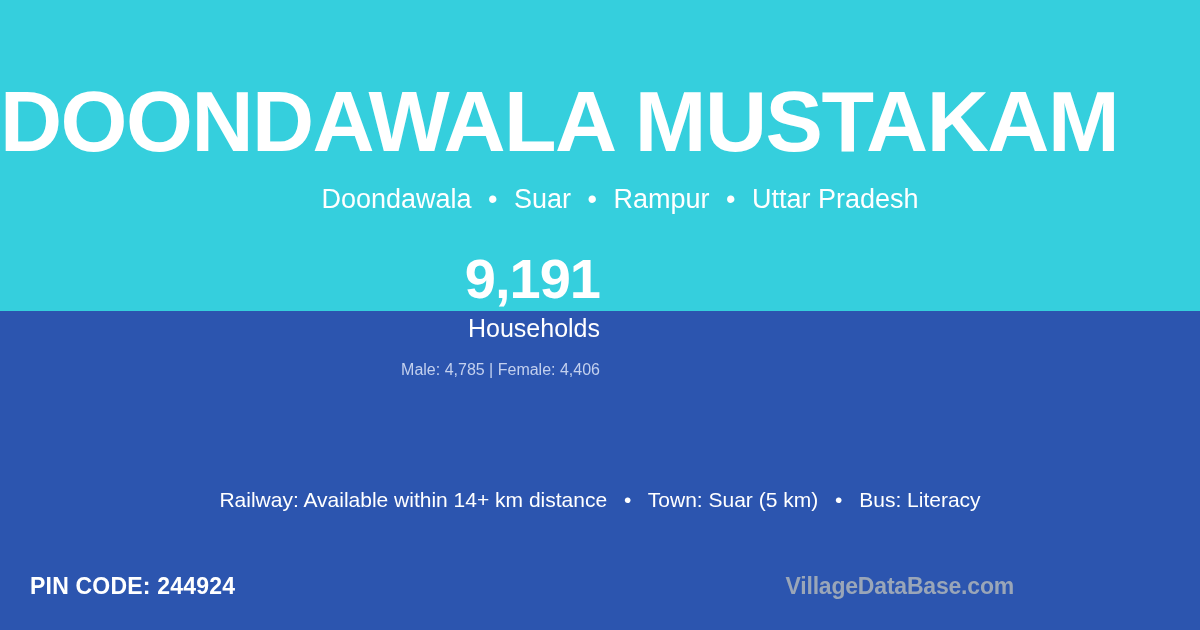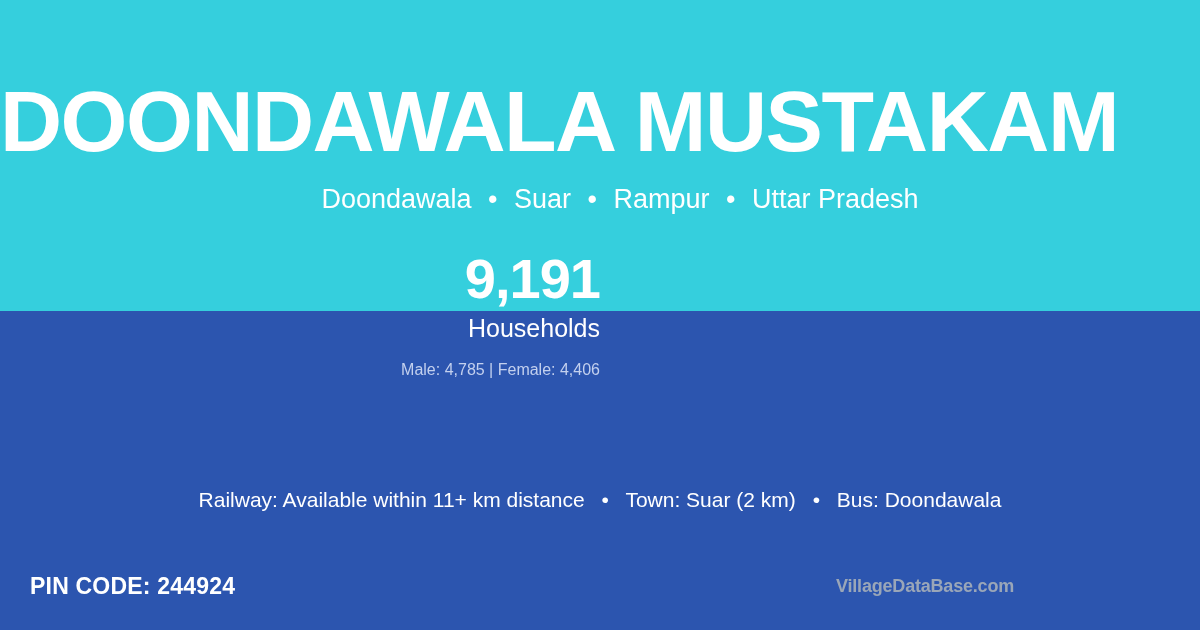--- a/index.html
+++ b/index.html
@@ -138,21 +138,21 @@
   }
   .pin-code {
     color: #ffffff;
     font-size: 23px;
     font-weight: 700;
     letter-spacing: 0.2px;
     white-space: nowrap;
   }
   .brand {
     color: #9aa6b8;
-    font-size: 18px;
+    font-size: 23px;
     font-weight: 700;
     letter-spacing: -0.2px;
     white-space: nowrap;
   }
 </style>
 </head>
 <body>
 
 <div class="card">
 
@@ -178,25 +178,25 @@
       <div class="stat-sub">Male: 4,785 | Female: 4,406</div>
     </div>
 
     <div class="stat">
     </div>
 
 
   </div>
 
   <div class="facilities">
-    <span>Railway: Available within 11+ km distance</span>
-    <span class="sep">•</span>
-    <span>Town: Suar (2 km)</span>
-    <span class="sep">•</span>
-    <span>Bus: Doondawala</span>
+    <span>Railway: Available within 14+ km distance</span>
+    <span class="sep">•</span>
+    <span>Town: Suar (5 km)</span>
+    <span class="sep">•</span>
+    <span>Bus: Literacy</span>
   </div>
 
   <div class="footer">
     <span class="pin-code">PIN CODE: 244924</span>
     <span class="brand">VillageDataBase.com</span>
   </div>
 
 </div>
 
 </body></html>

